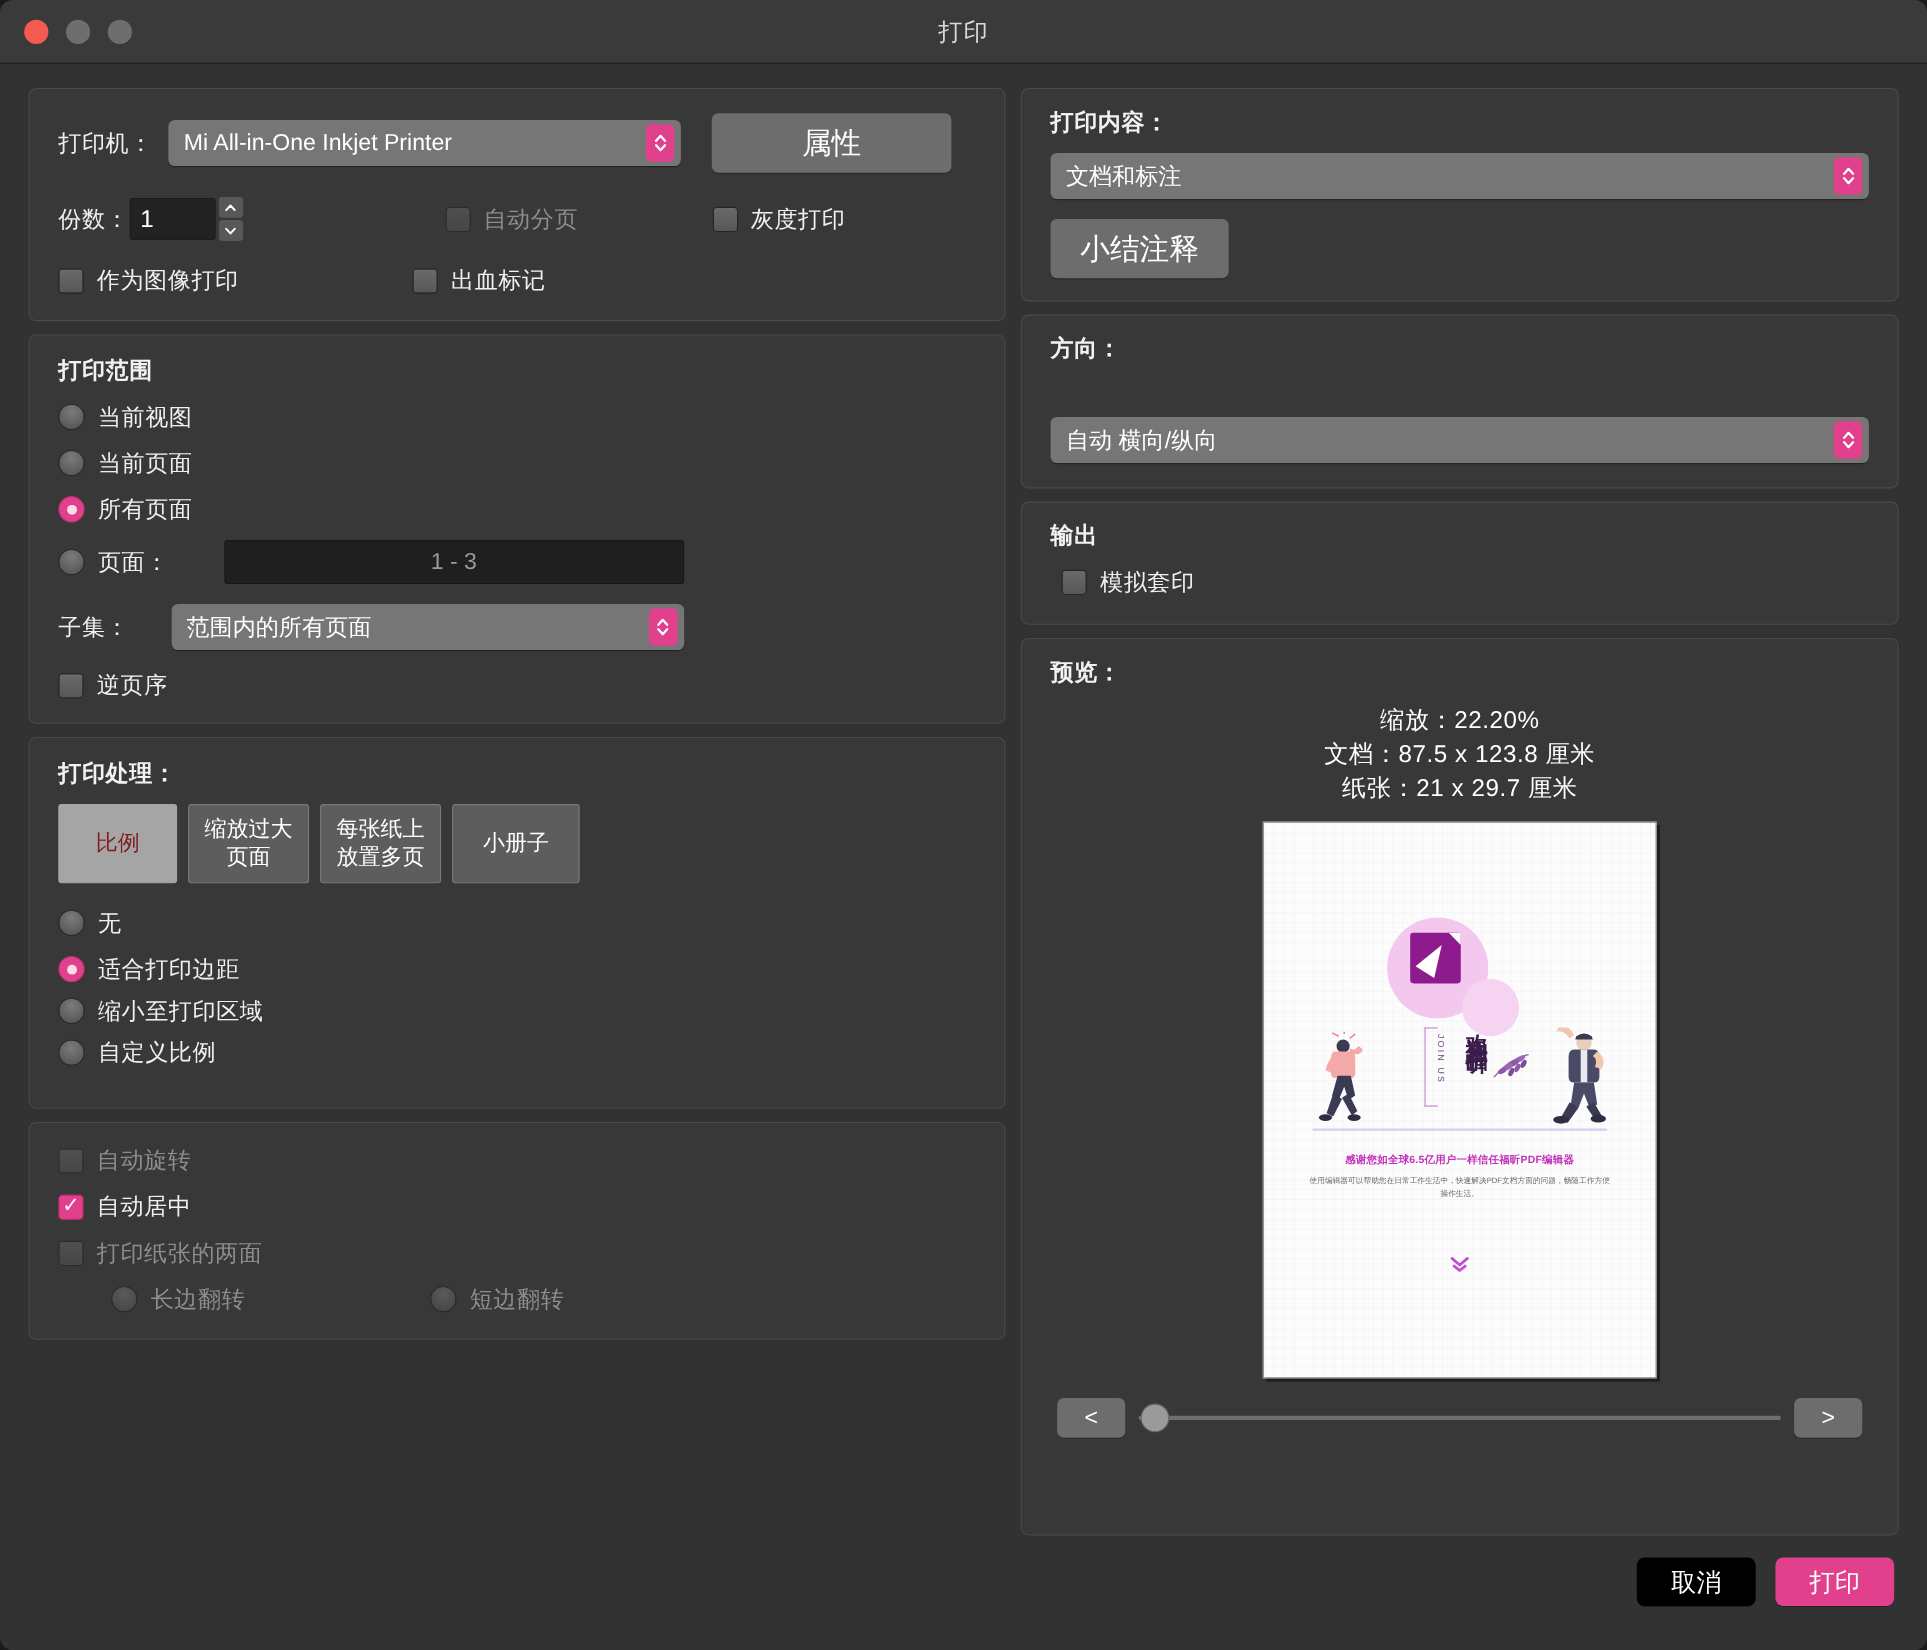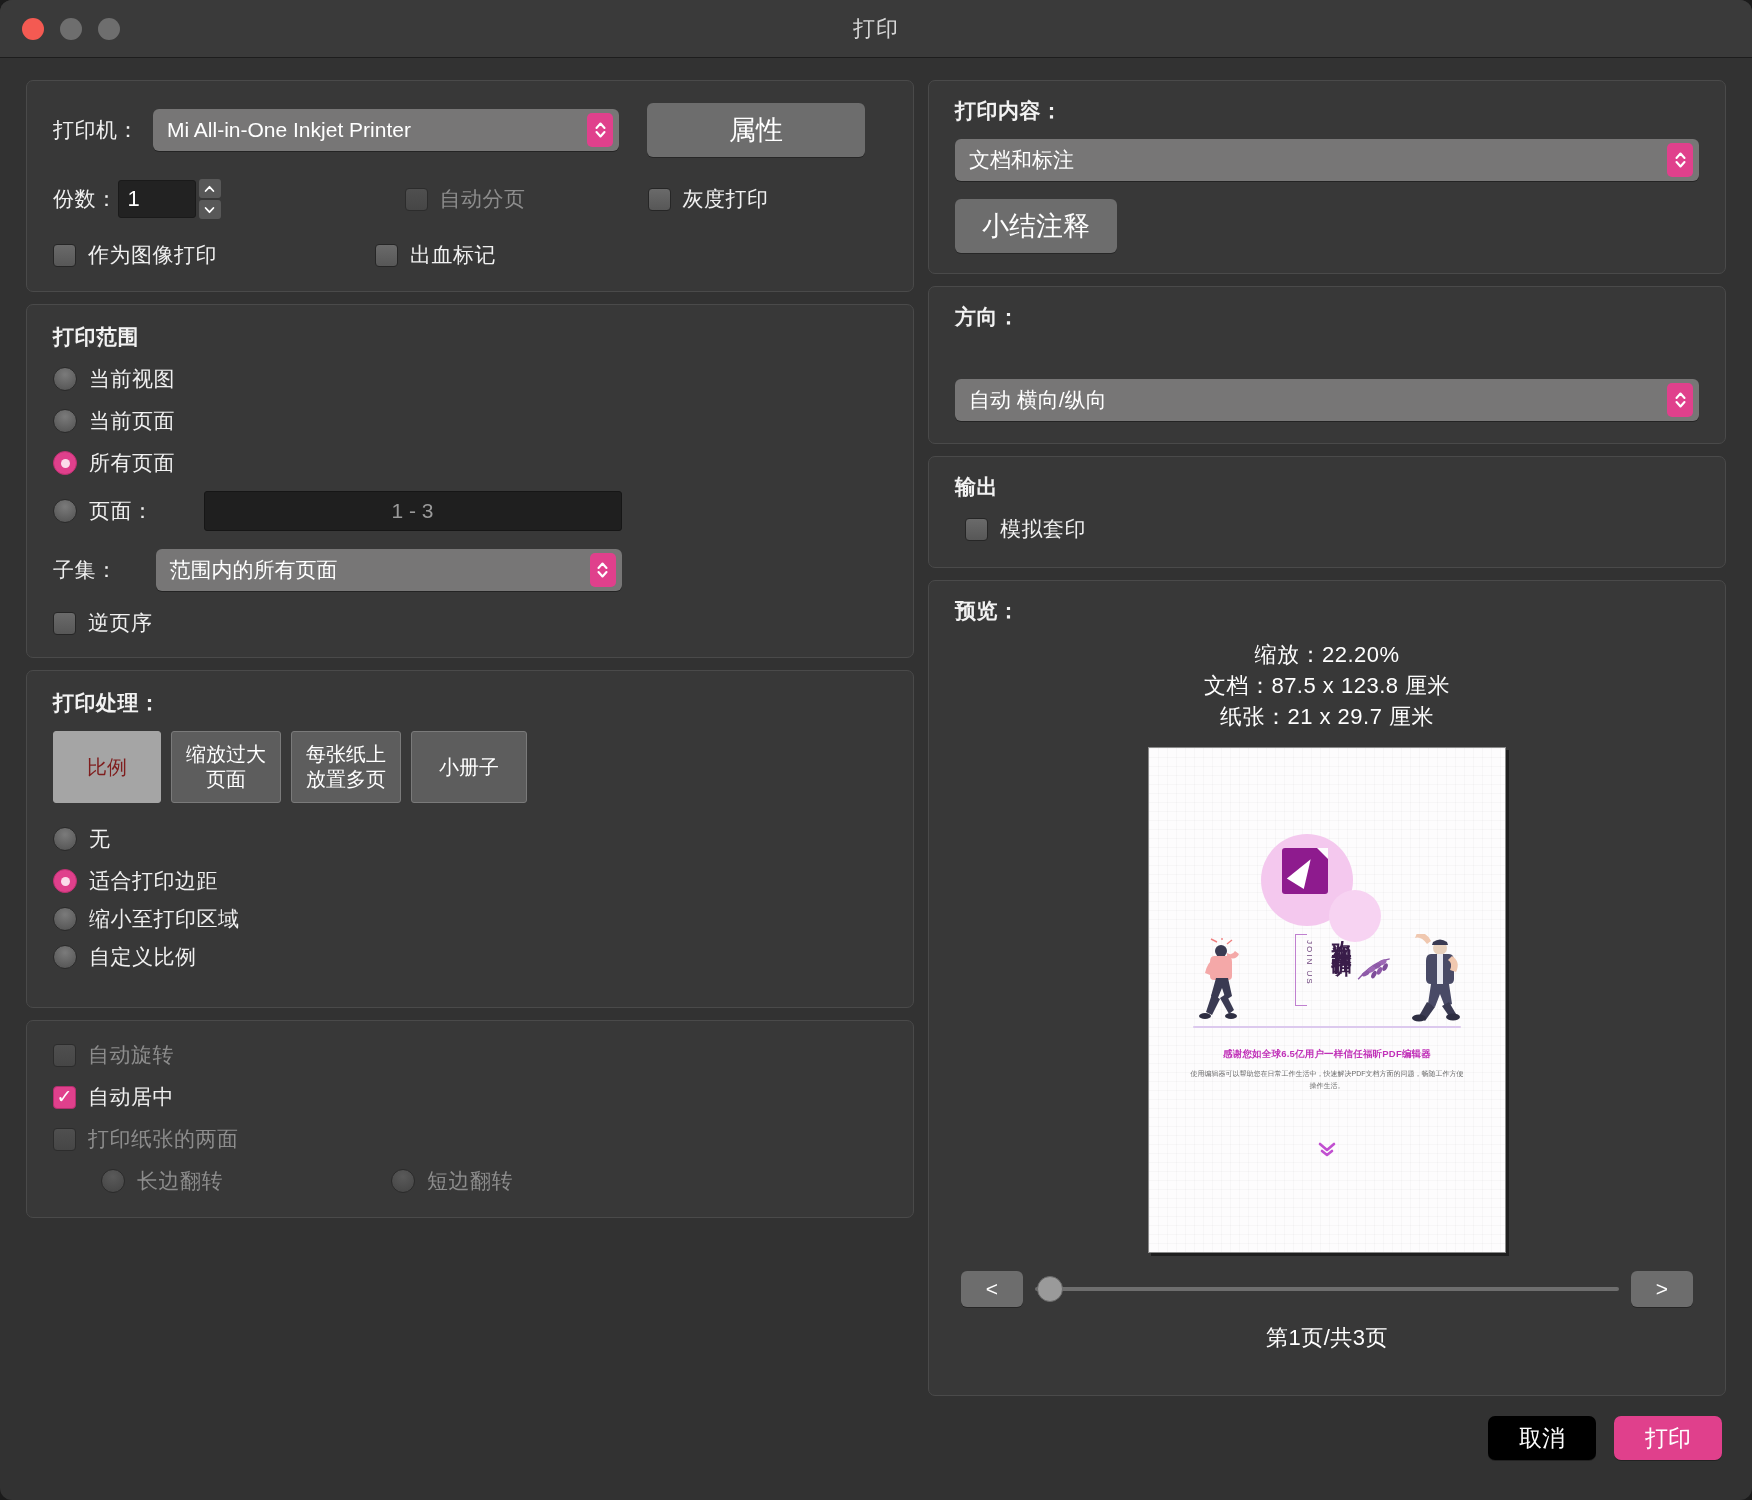--- a/index.html
+++ b/index.html
@@ -571,21 +571,20 @@
 
         <div class="nav">
           <button class="navbtn">&lt;</button>
           <div class="slider">
             <div class="track"></div>
             <div class="thumb"></div>
           </div>
           <button class="navbtn">&gt;</button>
         </div>
 
-        <div class="pagecount">第1页/共3页</div>
       </div>
 
     </div>
   </div>
 
   <div class="footer">
     <button class="fbtn cancel">取消</button>
     <button class="fbtn print">打印</button>
   </div>
 

